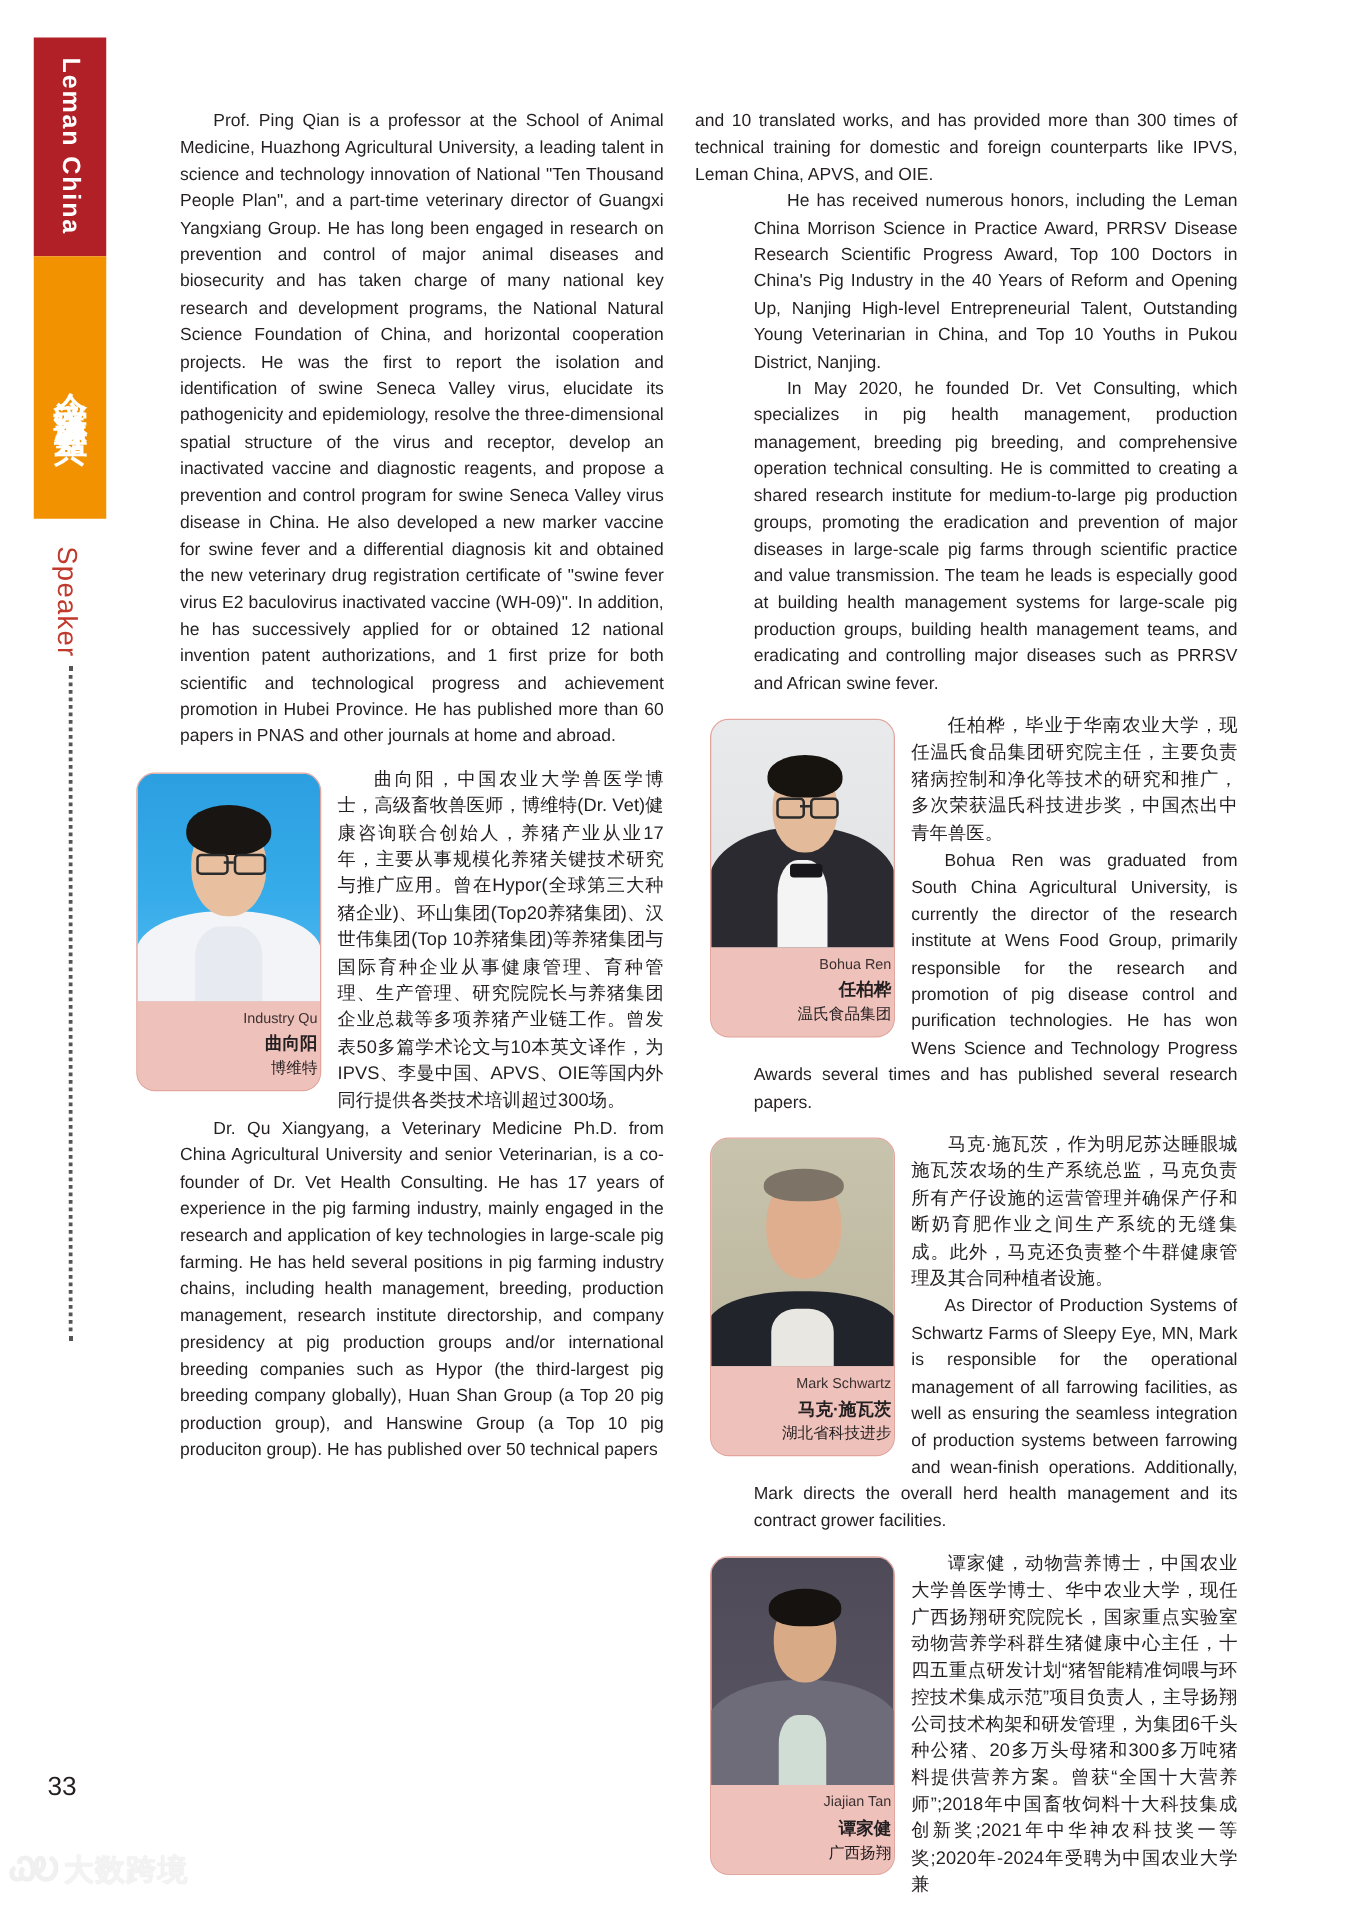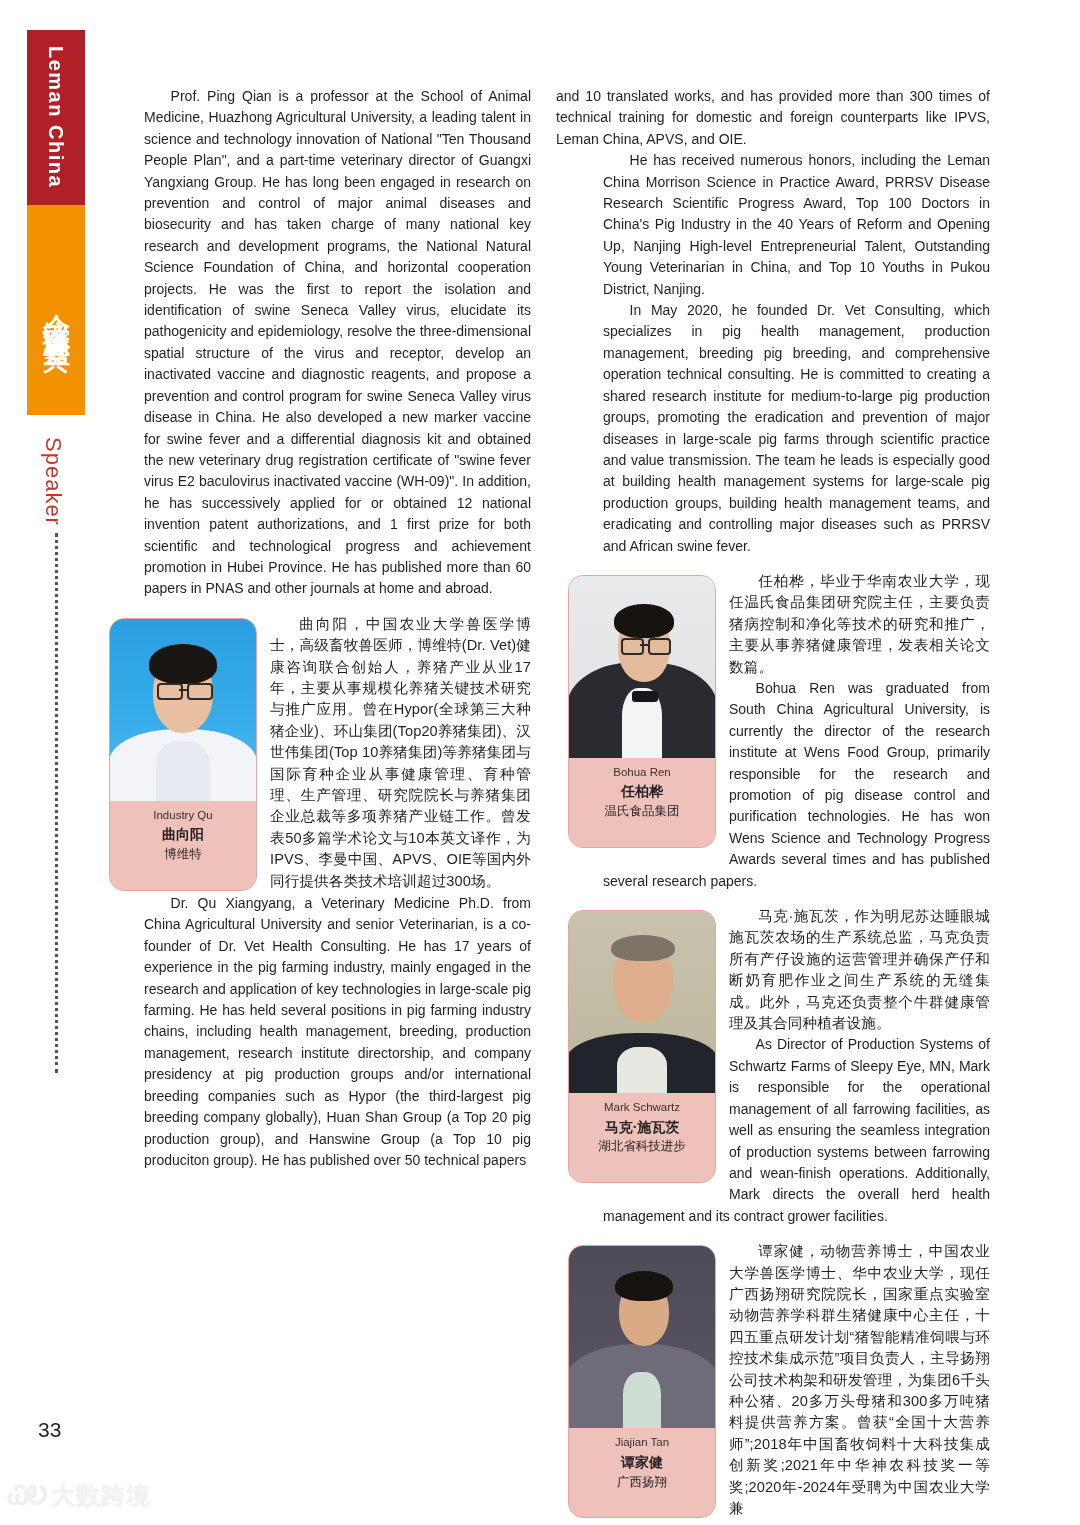--- a/index.html
+++ b/index.html
@@ -106,22 +106,22 @@
     overflow:hidden;
     background:#f0cfc9;
   }
   .photo{
     height:182px;width:100%;
     position:relative;
     overflow:hidden;
   }
   .caption{
     background:#eec1bb;
-    text-align:center;
-    padding:7px 2px 27px;
+    text-align:right;
+    padding:7px 2px 9px;
     line-height:1.35;
   }
   .cap-en{font-size:11.5px;color:#3b3030;}
   .cap-cn1{font-size:14px;color:#231f20;font-weight:bold;margin-top:2px;}
   .cap-cn2{font-size:12.5px;color:#231f20;font-weight:normal;margin-top:2px;}
 
   
   .ph-bg{position:absolute;inset:0;}
   .ph-hair{position:absolute;border-radius:50% 50% 42% 42%;}
   .ph-face{position:absolute;border-radius:46% 46% 48% 48%;}
@@ -200,21 +200,21 @@
           <div class="ph-glass" style="left:52px;top:62px;width:19px;"></div>
           <div class="ph-glass" style="left:79px;top:62px;width:19px;"></div>
           <div class="ph-bridge" style="left:71px;top:68px;width:8px;"></div>
         </div>
         <div class="caption">
           <div class="cap-en">Bohua Ren</div>
           <div class="cap-cn1">任柏桦</div>
           <div class="cap-cn2">温氏食品集团</div>
         </div>
       </div>
-      <p class="cn indent-cn">任柏桦，毕业于华南农业大学，现任温氏食品集团研究院主任，主要负责猪病控制和净化等技术的研究和推广，主要从事养猪健康管理，发表相关论文数篇。</p>
+      <p class="cn indent-cn">任柏桦，毕业于华南农业大学，现任温氏食品集团研究院主任，主要负责猪病控制和净化等技术的研究和推广，多次荣获温氏科技进步奖，中国杰出中青年兽医。</p>
       <p class="indent-en">Bohua Ren was graduated from South China Agricultural University, is currently the director of the research institute at Wens Food Group, primarily responsible for the research and promotion of pig disease control and purification technologies. He has won Wens Science and Technology Progress Awards several times and has published several research papers.</p>
     </div>
 
     <div class="profile float-left">
       <div class="card">
         <div class="photo">
           <div class="ph-bg" style="background:linear-gradient(180deg,#c8c3ac 0%,#bcb69e 100%);"></div>
           <div class="ph-body" style="width:152px;height:60px;background:#22242c;"></div>
           <div class="ph-shirt" style="width:50px;height:46px;background:#e9e7e2;"></div>
           <div class="ph-face" style="left:44px;top:30px;width:60px;height:82px;background:#dfae8e;"></div>

